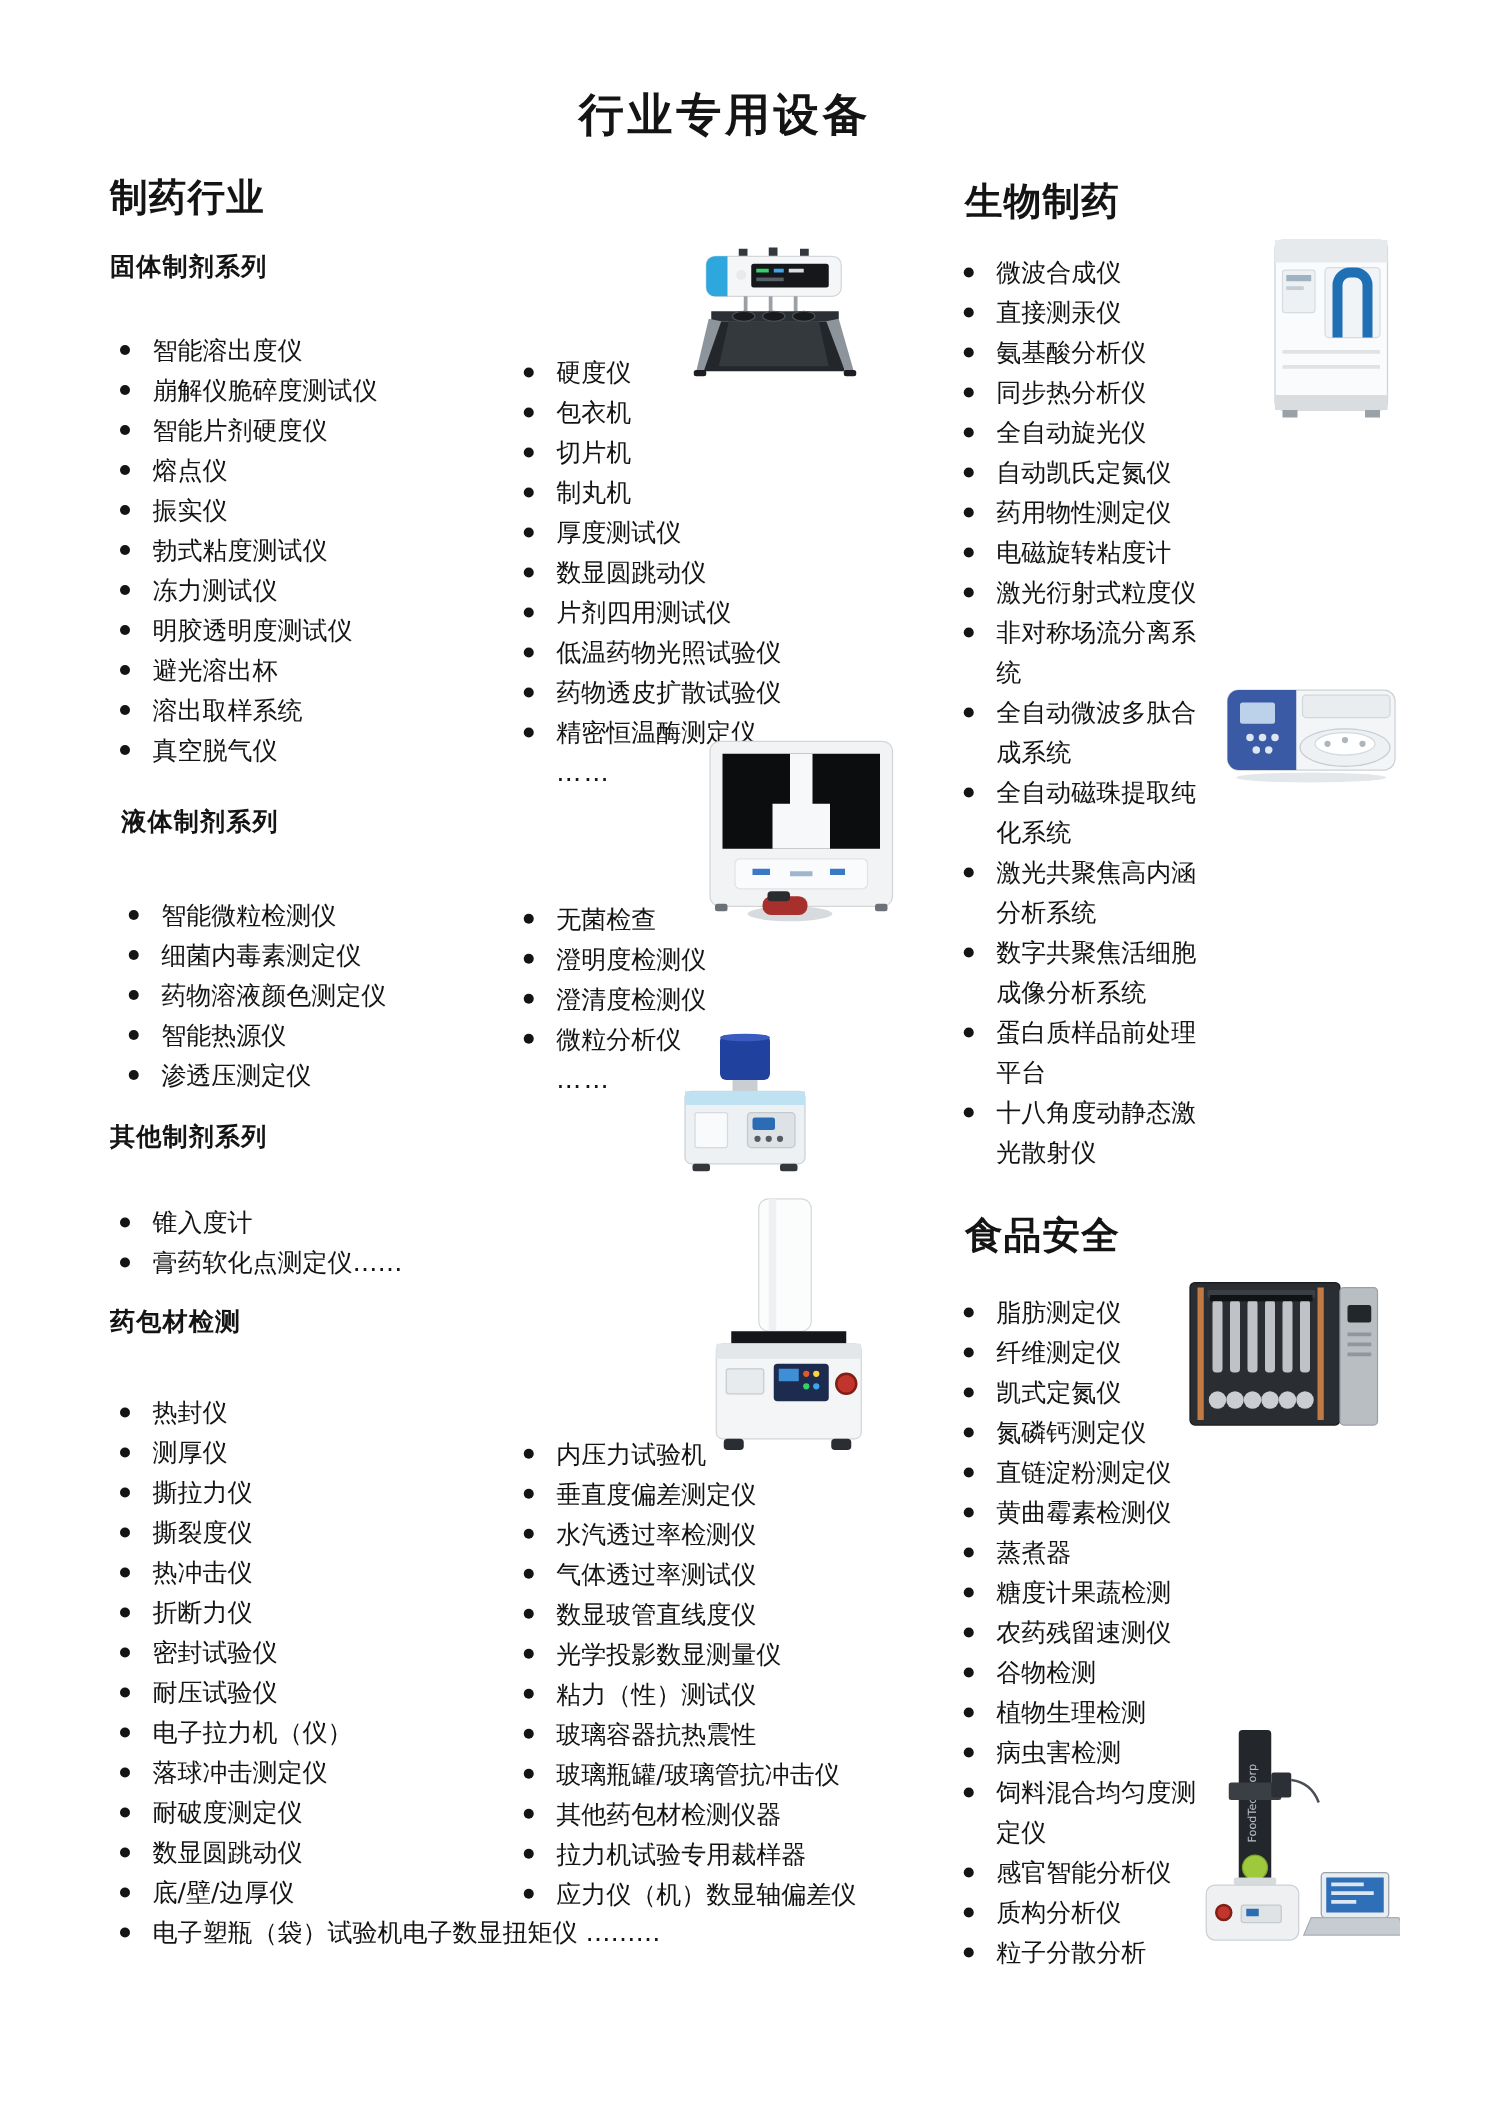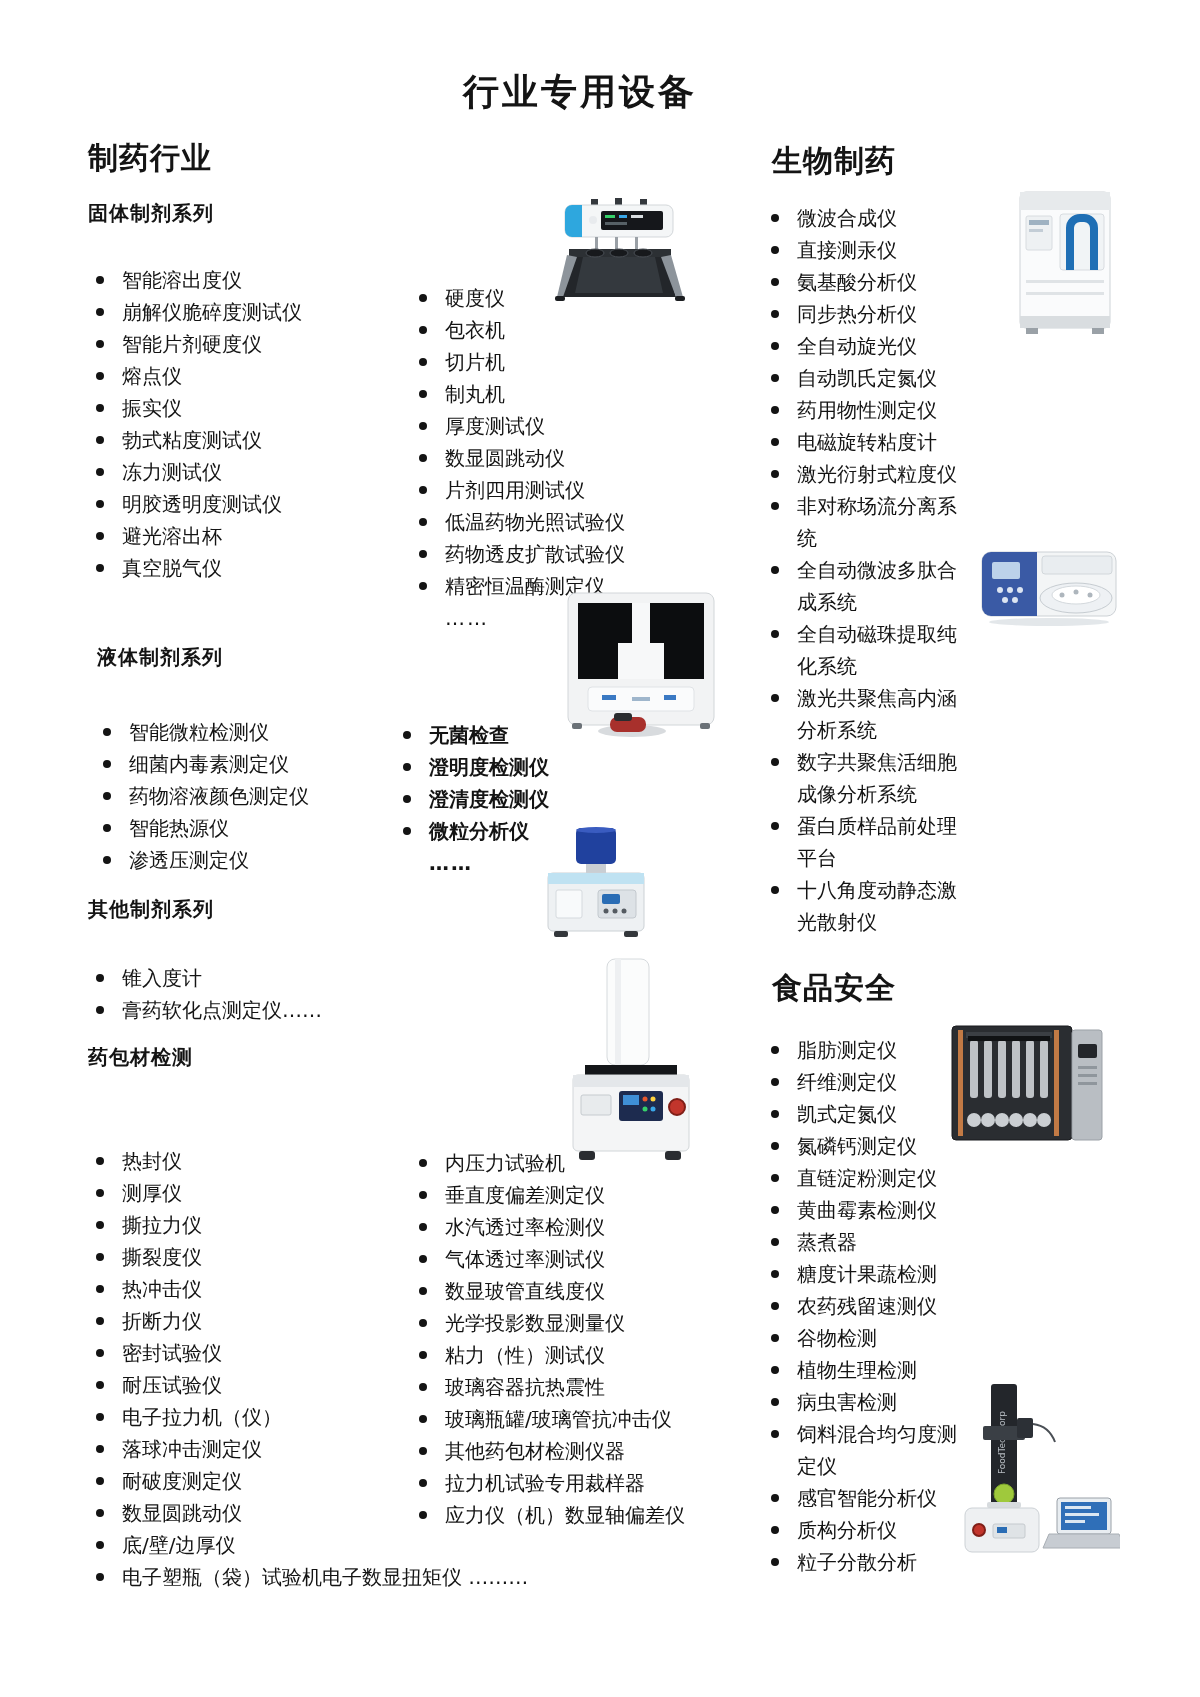--- a/index.html
+++ b/index.html
@@ -14,21 +14,21 @@
   .h1 { position:absolute; font-size:30px; font-weight:bold; letter-spacing:1px; }
   .h2 { position:absolute; font-size:20px; font-weight:bold; letter-spacing:1px; }
   .list-block { position:absolute; }
   .list { margin:0; padding:0; list-style:none; font-size:20px; }
   .list li { position:relative; padding-left:33px; line-height:32px; }
   .list li::before {
     content:""; position:absolute; left:7px; top:12px; width:8px; height:8px;
     border-radius:50%; background:#141414;
   }
   .more { padding-left:33px; line-height:32px; font-size:20px; letter-spacing:2px; }
-  .w560 .list { width:560px;margin-top:31px; }
+  .w560 .list { width:560px; }
   .w300 .list { width:300px; }
   .w290 .list { width:290px; }
   .w205 .list { width:205px; }
   .img-block { position:absolute; }
   .img-block svg { display:block; width:100%; height:100%; }
 </style>
 </head>
 <body>
 
 <div class="page">
@@ -42,20 +42,21 @@
     <ul class="list">
         <li>智能溶出度仪</li>
         <li>崩解仪脆碎度测试仪</li>
         <li>智能片剂硬度仪</li>
         <li>熔点仪</li>
         <li>振实仪</li>
         <li>勃式粘度测试仪</li>
         <li>冻力测试仪</li>
         <li>明胶透明度测试仪</li>
         <li>避光溶出杯</li>
+        <li>溶出取样系统</li>
         <li>真空脱气仪</li>
       </ul>
   </div>
 
   <div class="list-block w290" style="left:412px; top:282px;">
     <ul class="list">
         <li>硬度仪</li>
         <li>包衣机</li>
         <li>切片机</li>
         <li>制丸机</li>
@@ -73,21 +74,21 @@
   <div class="list-block w300" style="left:96px; top:716px;">
     <ul class="list">
         <li>智能微粒检测仪</li>
         <li>细菌内毒素测定仪</li>
         <li>药物溶液颜色测定仪</li>
         <li>智能热源仪</li>
         <li>渗透压测定仪</li>
       </ul>
   </div>
 
-  <div class="list-block w290" style="left:396px; top:719px;font-weight:bold;">
+  <div class="list-block w290" style="left:412px; top:719px;">
     <ul class="list">
         <li>无菌检查</li>
         <li>澄明度检测仪</li>
         <li>澄清度检测仪</li>
         <li>微粒分析仪</li>
       </ul>
     <div class="more">……</div>
   </div>
 
   <div class="h2" style="left:88px; top:896px;">其他制剂系列</div>

